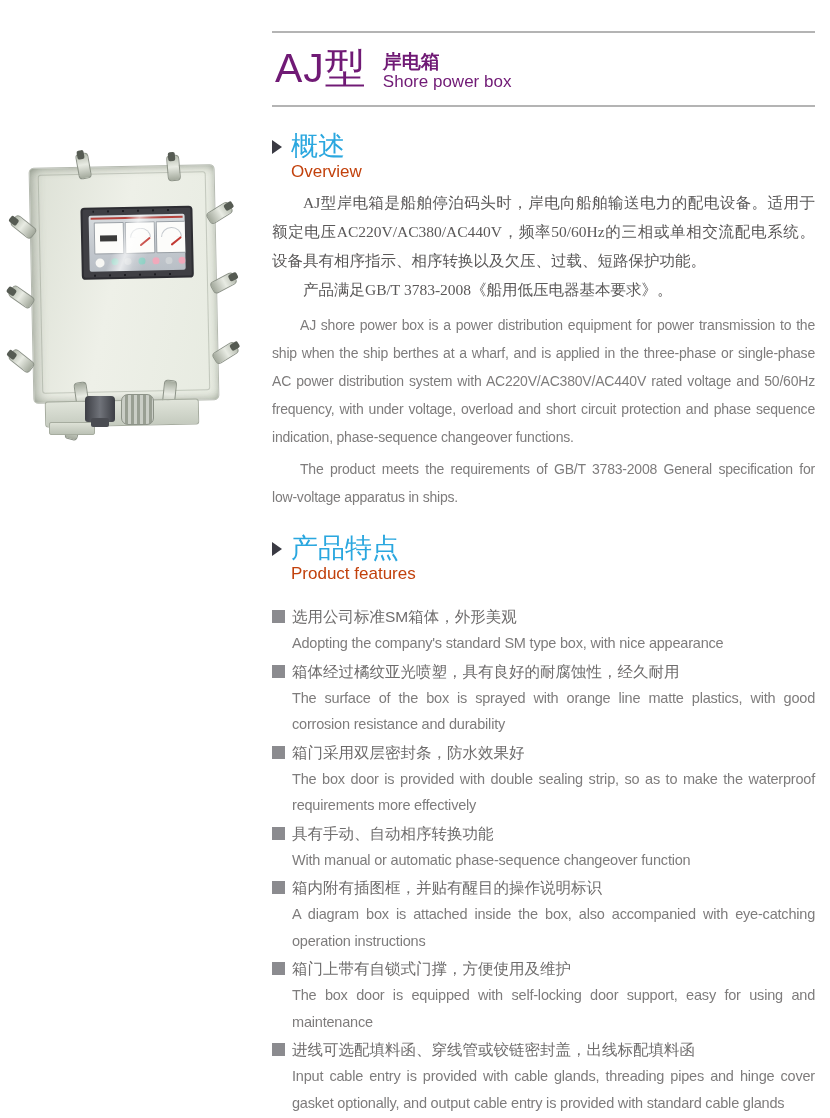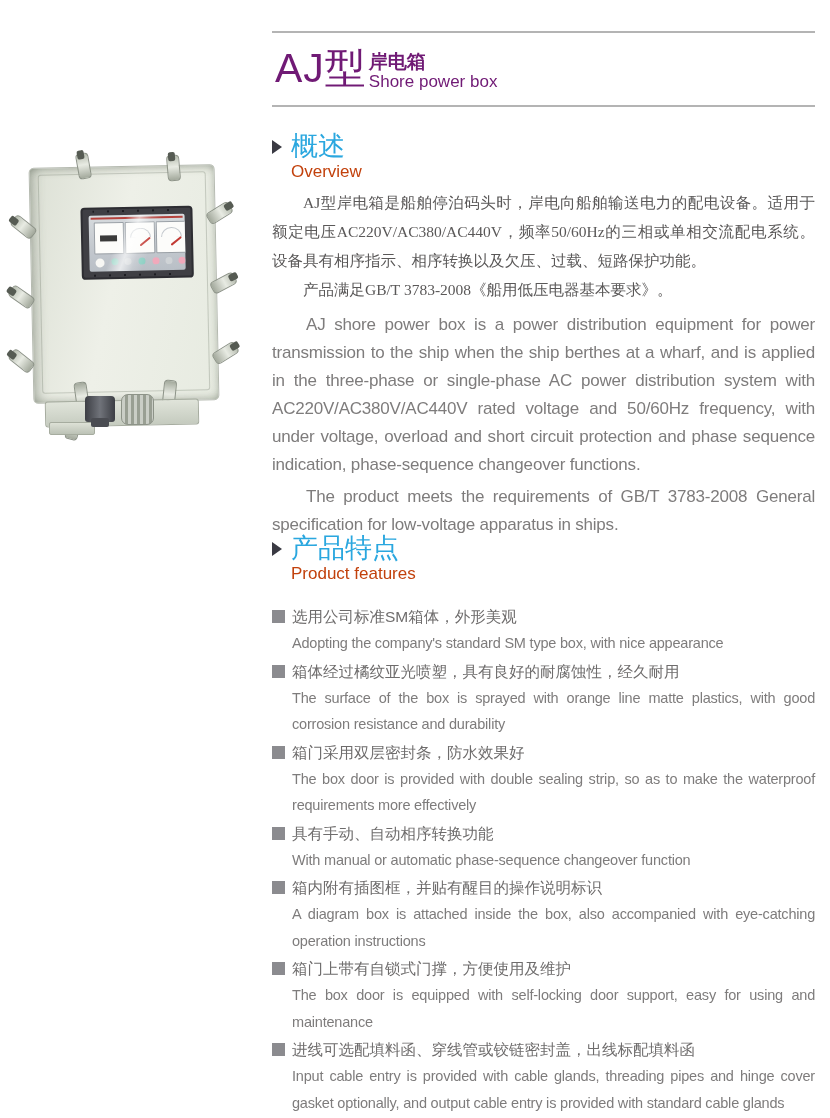--- a/index.html
+++ b/index.html
@@ -11,21 +11,21 @@
   }
 
   
   .divider { position:absolute; left:272px; width:543px; height:2px; background:#b4b4b4; }
   #divider-top { top:31px; }
   #divider-title { top:105px; }
 
   
   .title-block { position:absolute; left:275px; top:45px; display:flex; color:#701a75; }
   .model { font-size:41px; line-height:46px; letter-spacing:1px; font-weight:400; }
-  .title-sub { margin-left:2px; margin-top:6px; }
+  .title-sub { margin-left:16px; margin-top:6px; }
   .title-cn { font-size:19px; font-weight:bold; line-height:21px; }
   .title-en { font-size:17px; line-height:20px; }
 
   
   .section { position:absolute; left:272px; width:543px; }
   #overview-section { top:131px; }
   #features-section { top:533px; }
   .sec-head { display:flex; }
   .tri {
     width:0; height:0; flex:none;
@@ -36,21 +36,21 @@
   }
   .sec-cn { font-size:27px; color:#2aa7df; line-height:31px; font-weight:400; }
   .sec-en { font-size:17px; color:#c2410c; line-height:20px; }
 
   .overview-body { margin-top:6px; }
   .para-cn {
     font-size:15.5px; line-height:29px; color:#5a5858;
     text-align:justify; text-indent:2em; margin:0;font-family:Liberation Serif, serif;
   }
   .para-en {
-    font-size:17px; line-height:28px; color:#7e7c7c; letter-spacing:-0.2px;
+    font-size:14px; line-height:28px; color:#7e7c7c; letter-spacing:-0.2px;
     text-align:justify; text-indent:2em; margin:7px 0 0 0;
   }
   .para-en + .para-en { margin-top:4px; }
 
   .features-list { list-style:none; margin:19px 0 0 0; padding:0; }
   .feat-item { margin:0; }
   .feat-cn { display:flex; font-size:15.5px; line-height:27px; color:#6e6c6c; }
   .bullet { width:13px; height:13px; background:#8b8b8f; margin:7px 7px 0 0; flex:none; }
   .feat-en {
     font-size:14.5px; line-height:26.5px; color:#7e7c7c; letter-spacing:-0.2px;

